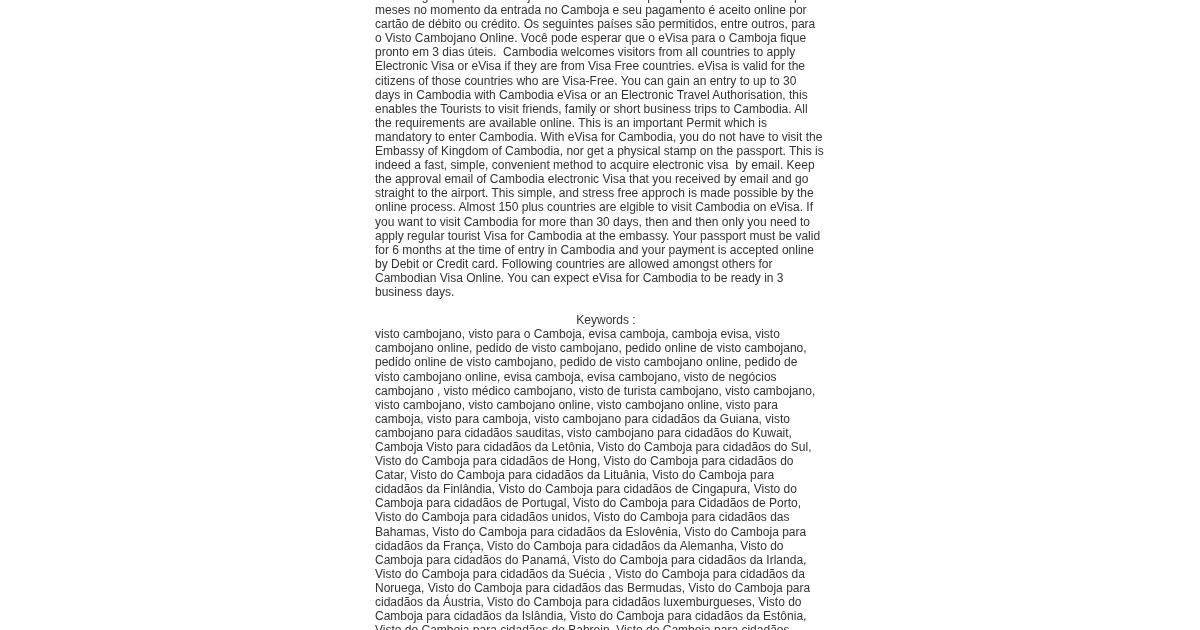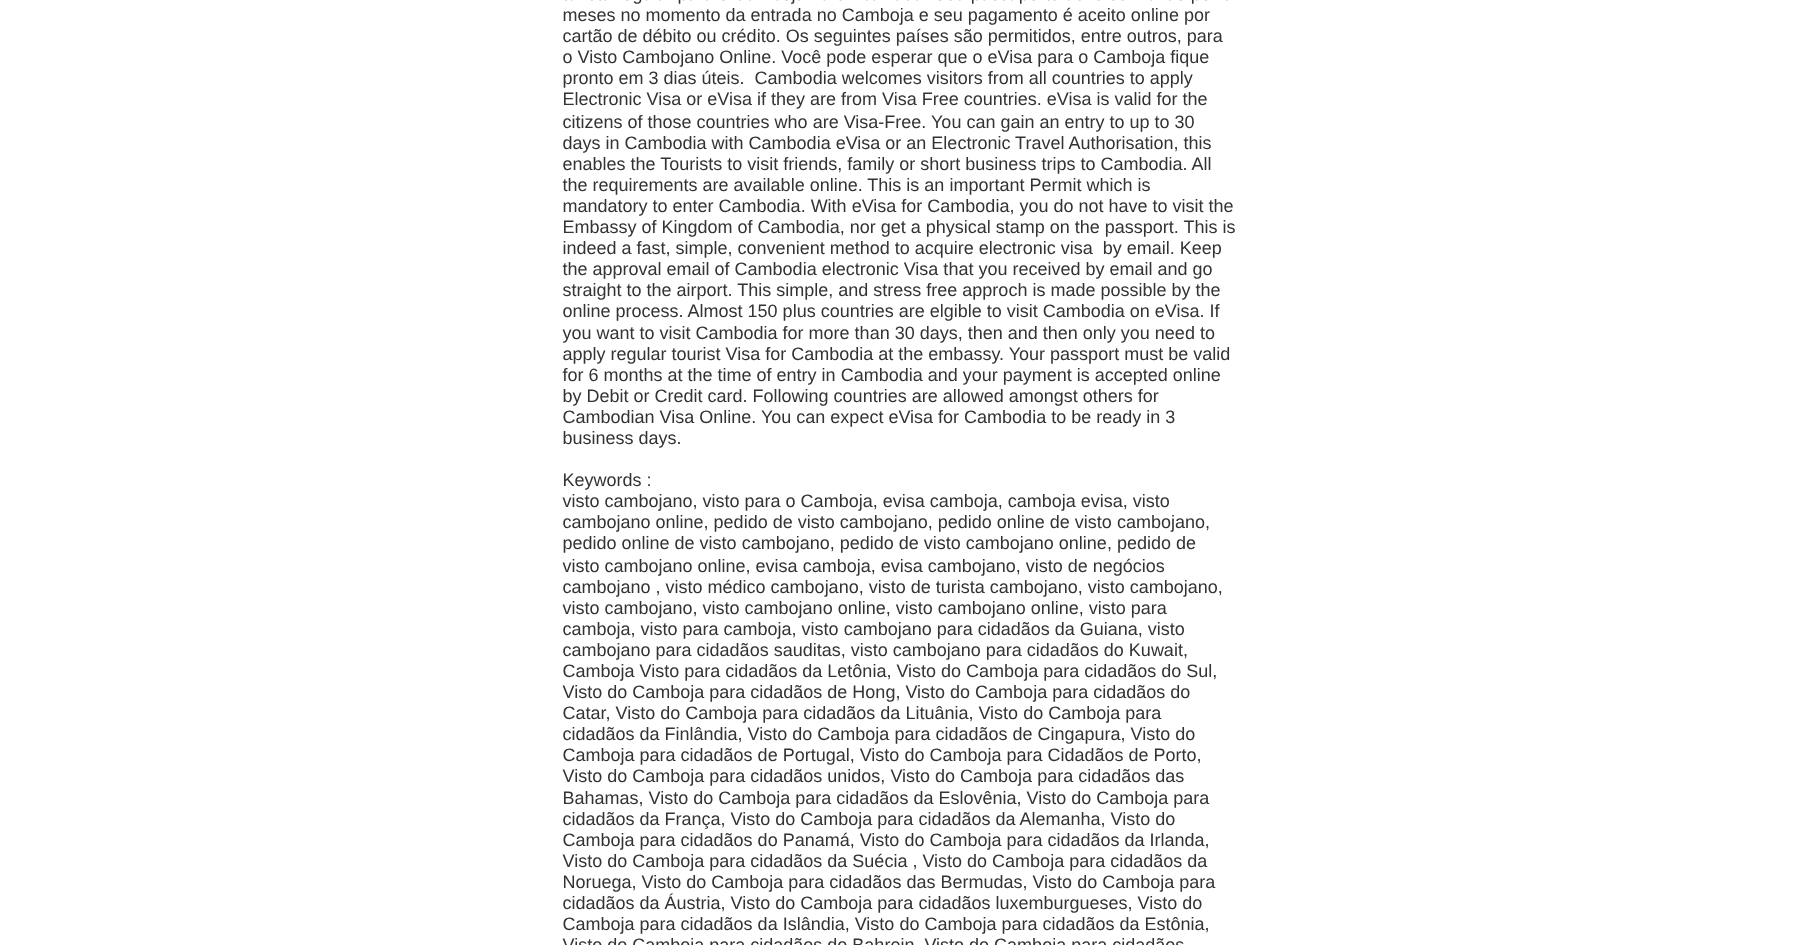--- a/index.html
+++ b/index.html
@@ -29,20 +29,21 @@
       font-size: 12px;
       line-height: 14.1px;
       letter-spacing: 0;
     }
     .text-block {
       white-space: pre; 
       margin: 0;
     }
     .keywords-label {
       margin-top: 14.1px; 
+      text-align: center;
     }
   </style>
 </head>
 <body>
 
 <div class="page">
   <div class="text-column">
     <div class="text-block">turista regular para o Camboja na embaixada. Seu passaporte deve ser válido por 6
 meses no momento da entrada no Camboja e seu pagamento é aceito online por
 cartão de débito ou crédito. Os seguintes países são permitidos, entre outros, para

